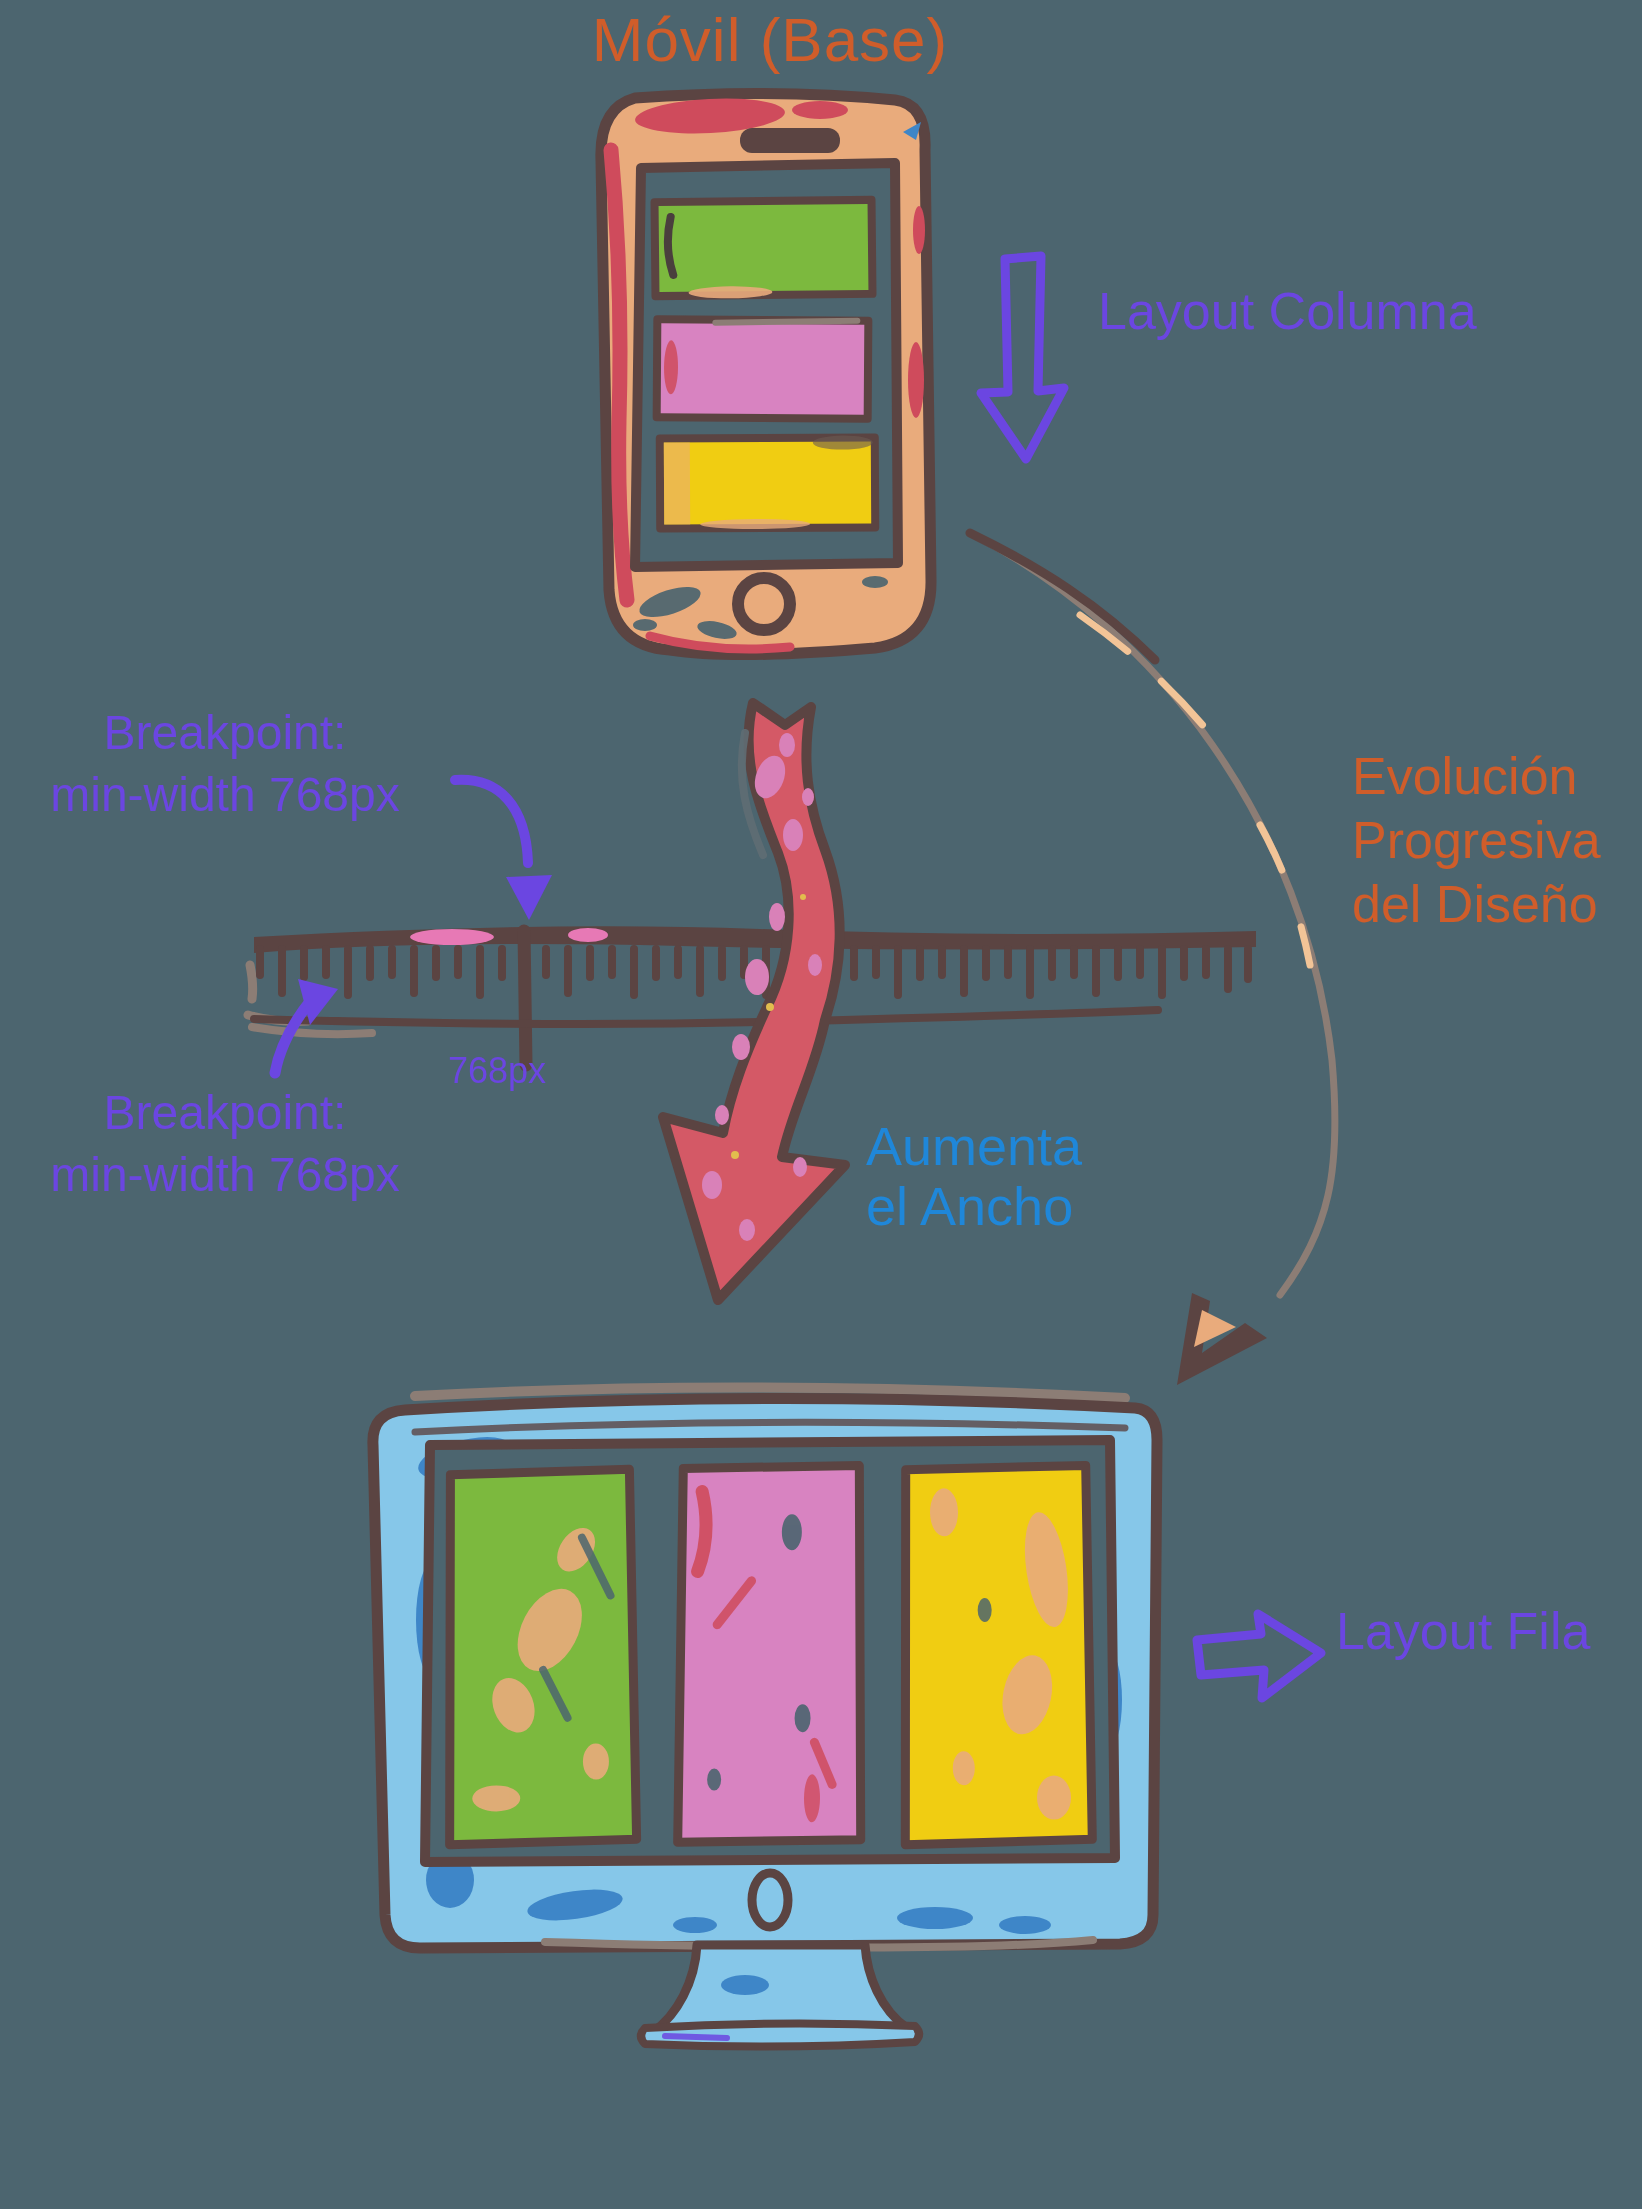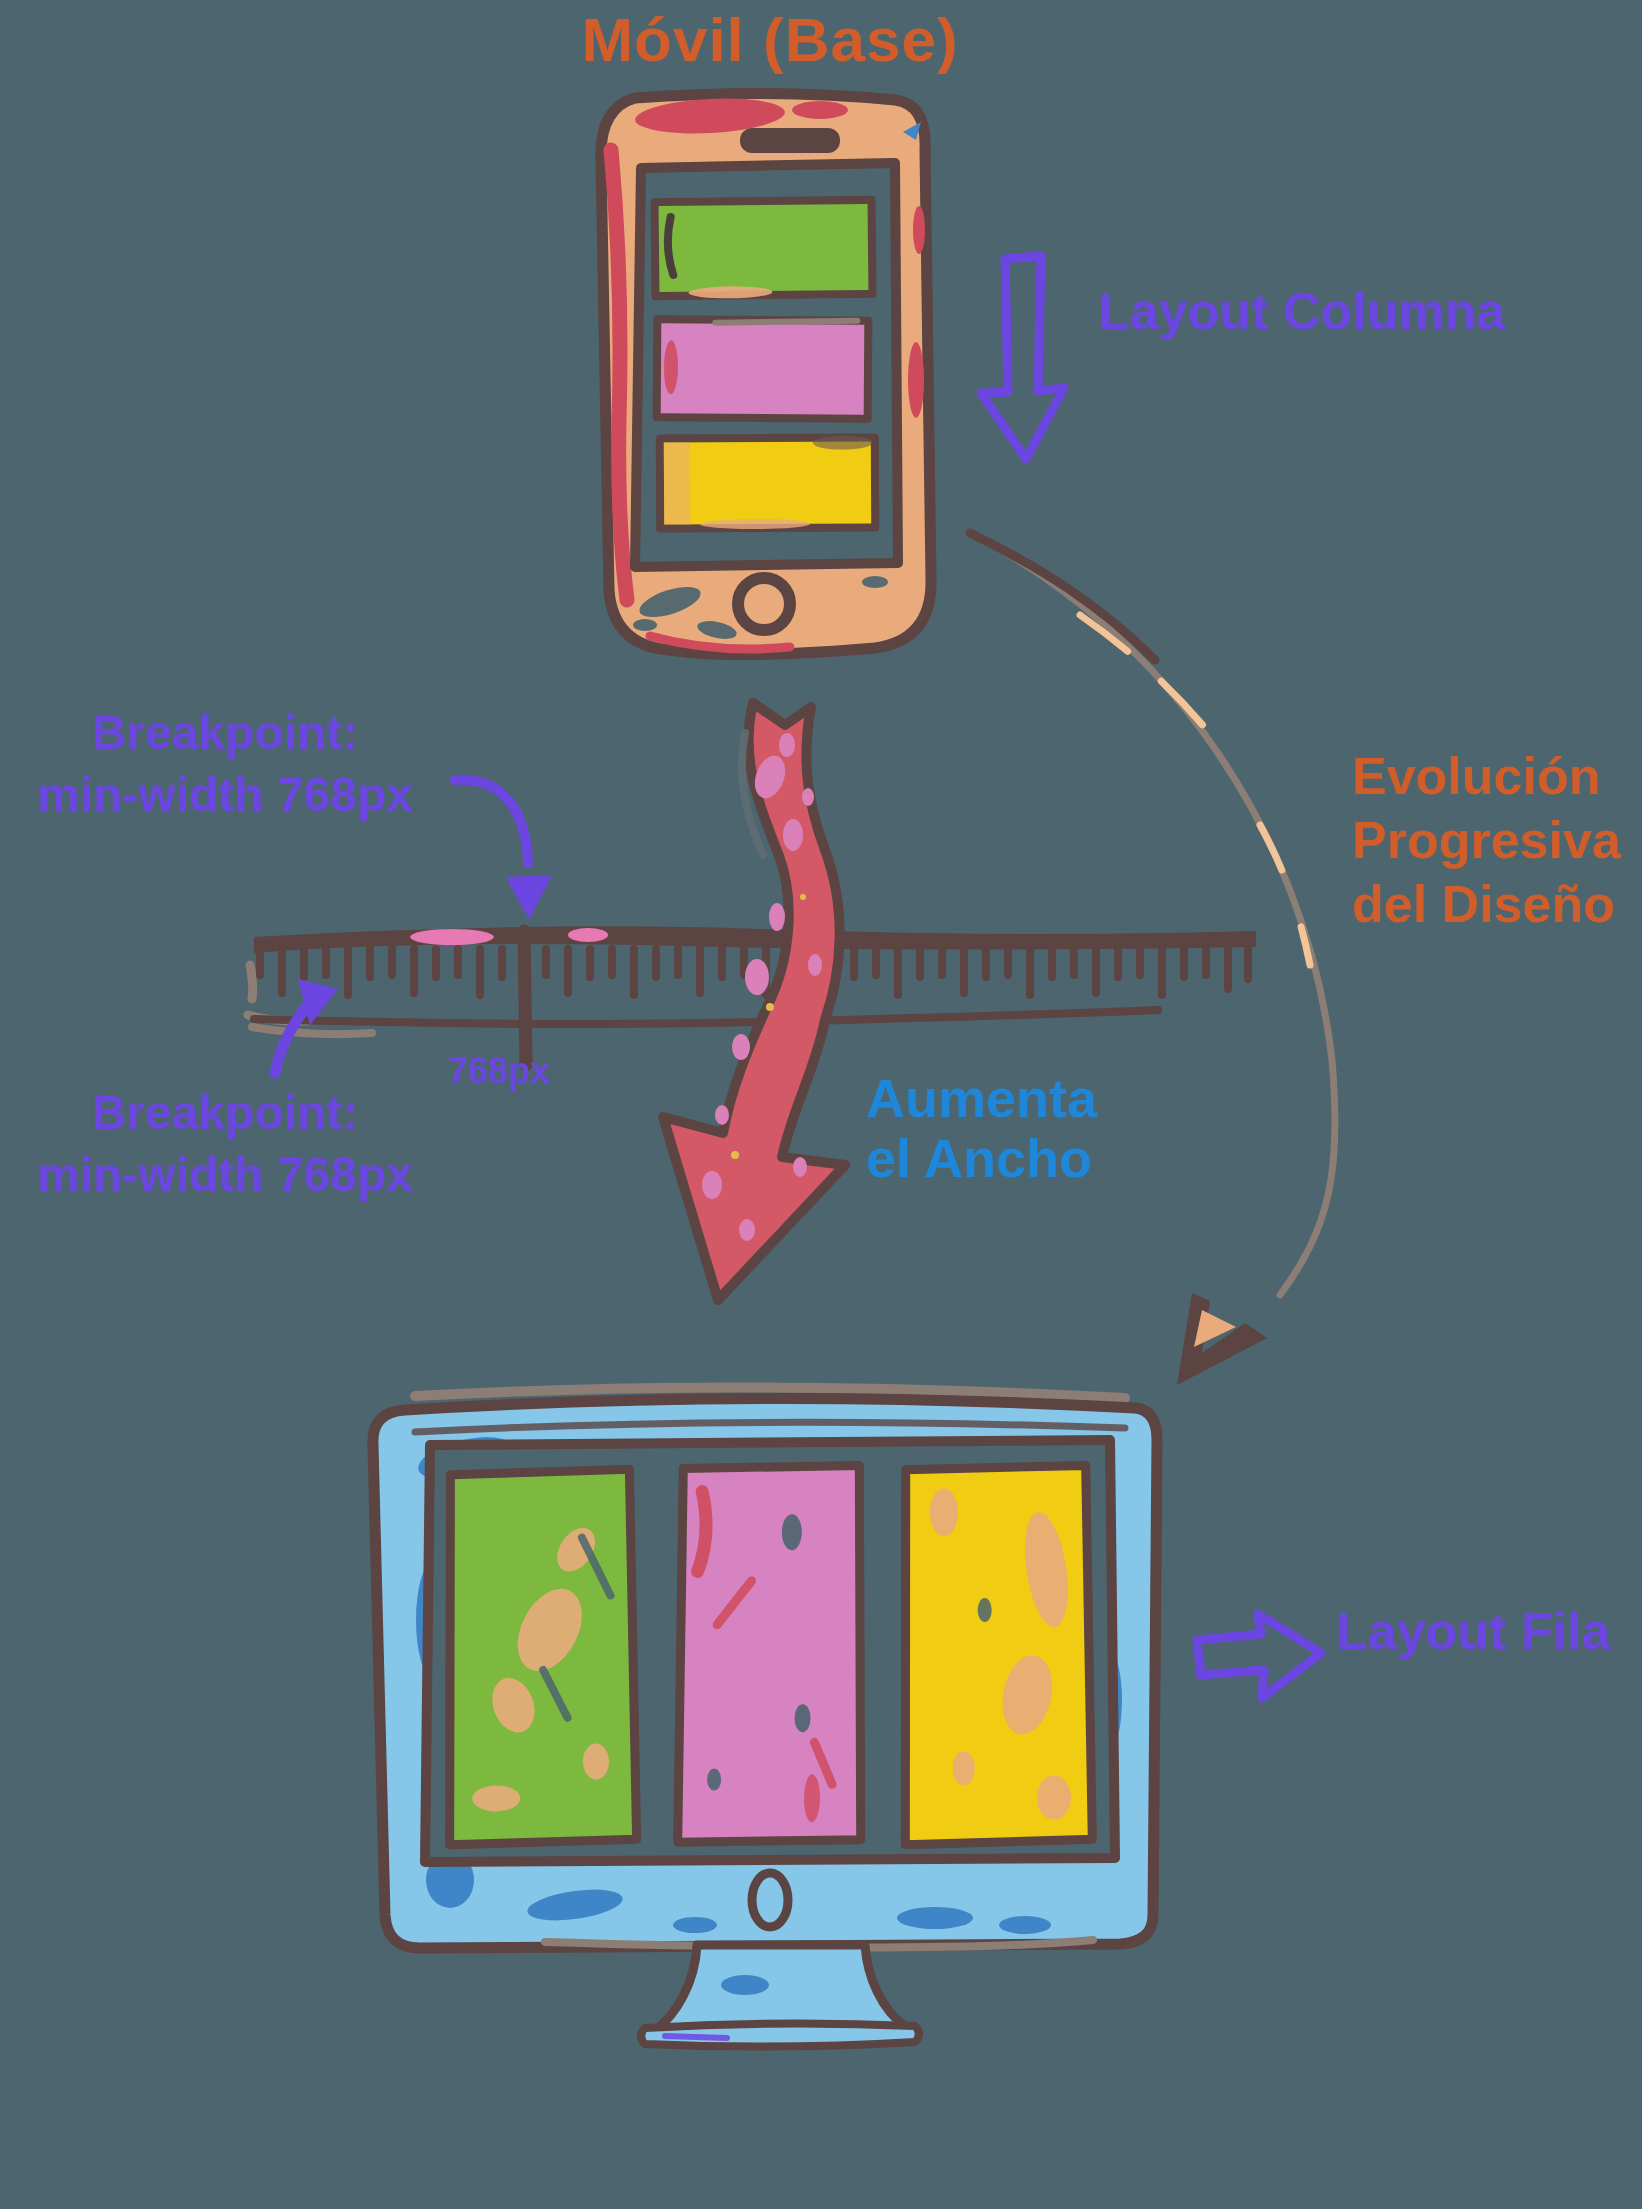--- a/index.html
+++ b/index.html
@@ -2,26 +2,26 @@
 <html style="--bg: #4c656f; --outline: #5b4442; --purple: #6b46e1; --orange: #d05d2a; --blue: #1f87d9; --peach: #e9ab7c; --peach_light: #f2c497; --red: #cf4b5c; --arrow_red: #d45966; --pink_block: #d883c1; --pink_highlight: #e779b5; --green_block: #7cb93e; --yellow_block: #f0cd12; --monitor_blue: #86c7e9; --monitor_blue_dark: #3e86c8; --taupe: #8c7d75;"><head>
 <meta charset="utf-8">
 <style>
   html,body{margin:0;padding:0;}
   body{font-family:"Liberation Sans",sans-serif;}
   .stage{
     position:relative;width:1642px;height:2209px;overflow:hidden;
     background:var(--bg,#4c656f);
   }
   .stage svg{position:absolute;overflow:visible;}
-  .txt{position:absolute;font-weight:bold;white-space:nowrap;}
+  .txt{position:absolute;font-weight:normal;white-space:nowrap;}
   .txt div{white-space:nowrap;}
   .center{text-align:center;}
   .purple{color:var(--purple,#6b46e1);}
   .orange{color:var(--orange,#d05d2a);}
-  .blue{color:var(--blue,#1f87d9);}
+  .blue{color:var(--blue,#1f87d9);margin-top:48px;}
   .t-title{left:400px;top:4px;width:740px;font-size:62px;letter-spacing:1px;}
   .t-layout-columna{left:1098px;top:262px;font-size:52px;line-height:66px;margin-top:16px;}
   .t-breakpoint-top{left:-20px;top:702px;width:490px;font-size:48px;line-height:62px;}
   .t-ruler-label{left:448px;top:1050px;font-size:36px;}
   .t-breakpoint-bottom{left:-20px;top:1082px;width:490px;font-size:48px;line-height:62px;}
   .t-aumenta{left:866px;top:1068px;font-size:54px;line-height:60px;}
   .t-evolucion{left:1352px;top:744px;font-size:52px;line-height:64px;}
   .t-layout-fila{left:1336px;top:1590px;font-size:52px;line-height:66px;margin-top:8px;}
   .t-tablet{left:345px;top:2064px;width:850px;font-size:56px;line-height:66px;}
 </style>

